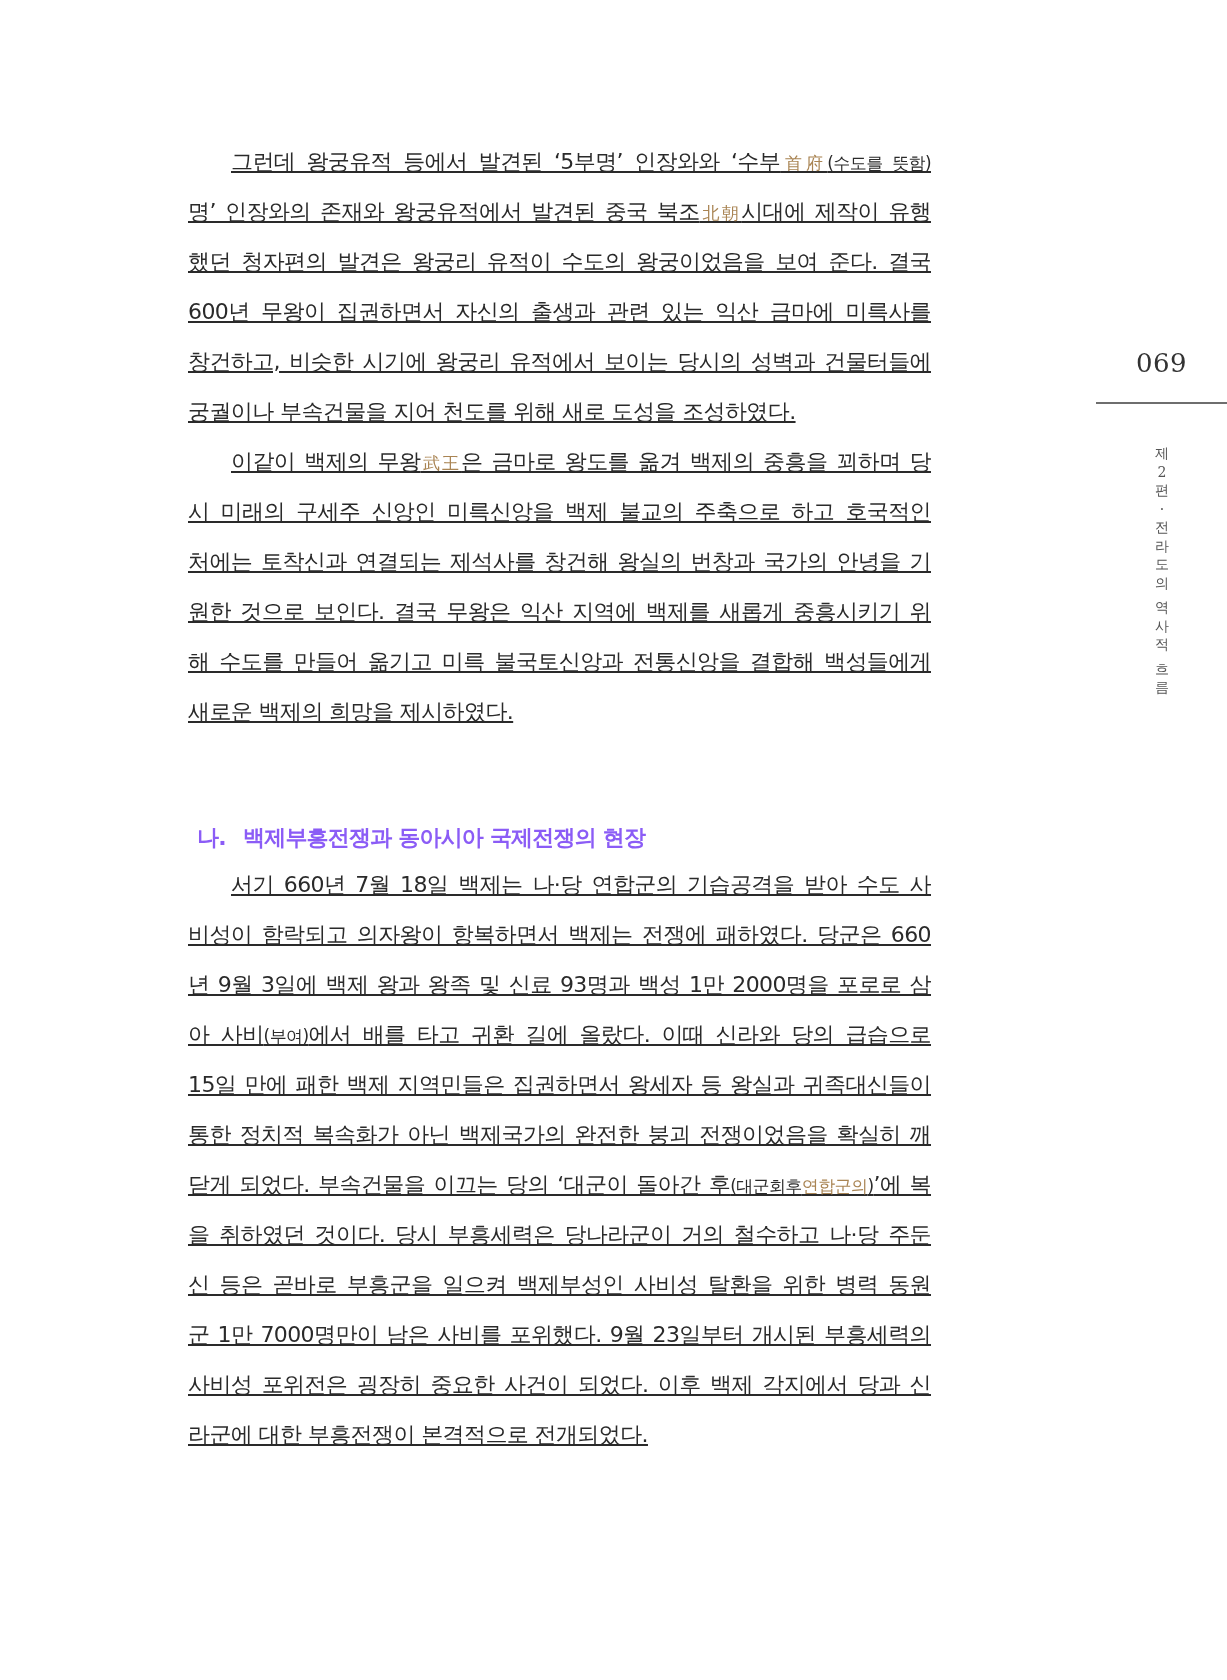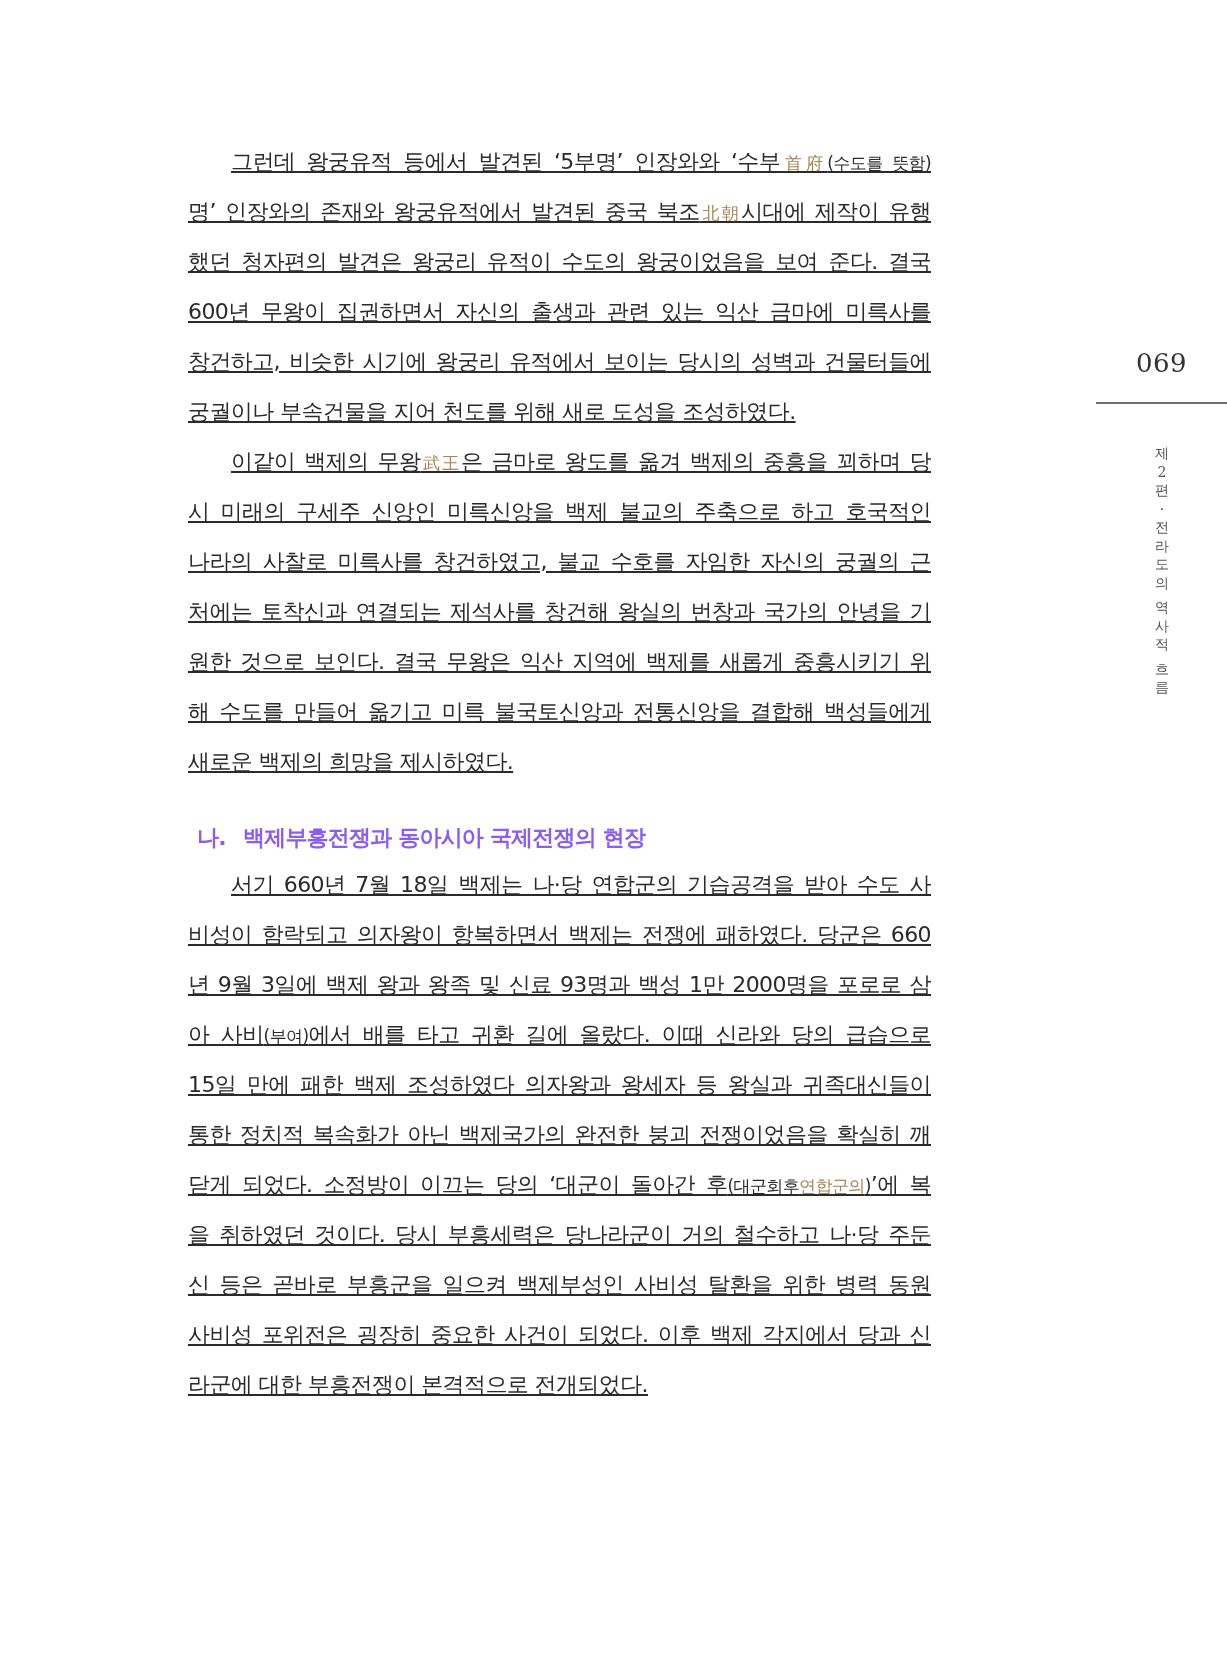--- a/index.html
+++ b/index.html
@@ -41,41 +41,41 @@
   <div class="line"><span>명’ 인장와의 존재와 왕궁유적에서 발견된 중국 북조</span><span class="hanja">北朝</span><span>시대에 제작이 유행</span></div>
   <div class="line">했던 청자편의 발견은 왕궁리 유적이 수도의 왕궁이었음을 보여 준다. 결국</div>
   <div class="line">600년 무왕이 집권하면서 자신의 출생과 관련 있는 익산 금마에 미륵사를</div>
   <div class="line">창건하고, 비슷한 시기에 왕궁리 유적에서 보이는 당시의 성벽과 건물터들에</div>
   <div class="line last">궁궐이나 부속건물을 지어 천도를 위해 새로 도성을 조성하였다.</div>
 </div>
 
 <div class="text-block" style="top:437px;">
   <div class="line indent"><span>이같이 백제의 무왕</span><span class="hanja">武王</span><span>은 금마로 왕도를 옮겨 백제의 중흥을 꾀하며 당</span></div>
   <div class="line">시 미래의 구세주 신앙인 미륵신앙을 백제 불교의 주축으로 하고 호국적인</div>
-  <div class="line">나라의 사찰로 미륵사를 창건하였고, 불교 수호를 자임한 자신의 궁궐의 근</div>
   <div class="line">처에는 토착신과 연결되는 제석사를 창건해 왕실의 번창과 국가의 안녕을 기</div>
   <div class="line">원한 것으로 보인다. 결국 무왕은 익산 지역에 백제를 새롭게 중흥시키기 위</div>
   <div class="line">해 수도를 만들어 옮기고 미륵 불국토신앙과 전통신앙을 결합해 백성들에게</div>
   <div class="line last">새로운 백제의 희망을 제시하였다.</div>
 </div>
 
 <div class="heading">
   <span class="num">나.</span><span>백제부흥전쟁과 동아시아 국제전쟁의 현장</span>
 </div>
 
 <div class="text-block" style="top:860px;">
   <div class="line indent">서기 660년 7월 18일 백제는 나·당 연합군의 기습공격을 받아 수도 사</div>
   <div class="line">비성이 함락되고 의자왕이 항복하면서 백제는 전쟁에 패하였다. 당군은 660</div>
   <div class="line">년 9월 3일에 백제 왕과 왕족 및 신료 93명과 백성 1만 2000명을 포로로 삼</div>
   <div class="line"><span>아 사비</span><span class="small">(부여)</span><span>에서 배를 타고 귀환 길에 올랐다. 이때 신라와 당의 급습으로</span></div>
-  <div class="line">15일 만에 패한 백제 조성하였다 의자왕과 왕세자 등 왕실과 귀족대신들이</div>
+  <div class="line">15일 만에 패한 백제 지역민들은 집권하면서 왕세자 등 왕실과 귀족대신들이</div>
   <div class="line">통한 정치적 복속화가 아닌 백제국가의 완전한 붕괴 전쟁이었음을 확실히 깨</div>
-  <div class="line"><span>닫게 되었다. 소정방이 이끄는 당의 ‘대군이 돌아간 후</span><span class="small">(대군회후</span><span class="hanja">연합군의</span><span class="small">)</span><span>’에 복</span></div>
+  <div class="line"><span>닫게 되었다. 부속건물을 이끄는 당의 ‘대군이 돌아간 후</span><span class="small">(대군회후</span><span class="hanja">연합군의</span><span class="small">)</span><span>’에 복</span></div>
   <div class="line">을 취하였던 것이다. 당시 부흥세력은 당나라군이 거의 철수하고 나·당 주둔</div>
   <div class="line">신 등은 곧바로 부흥군을 일으켜 백제부성인 사비성 탈환을 위한 병력 동원</div>
+  <div class="line">군 1만 7000명만이 남은 사비를 포위했다. 9월 23일부터 개시된 부흥세력의</div>
   <div class="line">사비성 포위전은 굉장히 중요한 사건이 되었다. 이후 백제 각지에서 당과 신</div>
   <div class="line last">라군에 대한 부흥전쟁이 본격적으로 전개되었다.</div>
 </div>
 
 <div class="page-number">069</div>
 <div class="rule"></div>
 <div class="chapter-vertical">
   <span>제</span>
   <span>2</span>
   <span>편</span>

